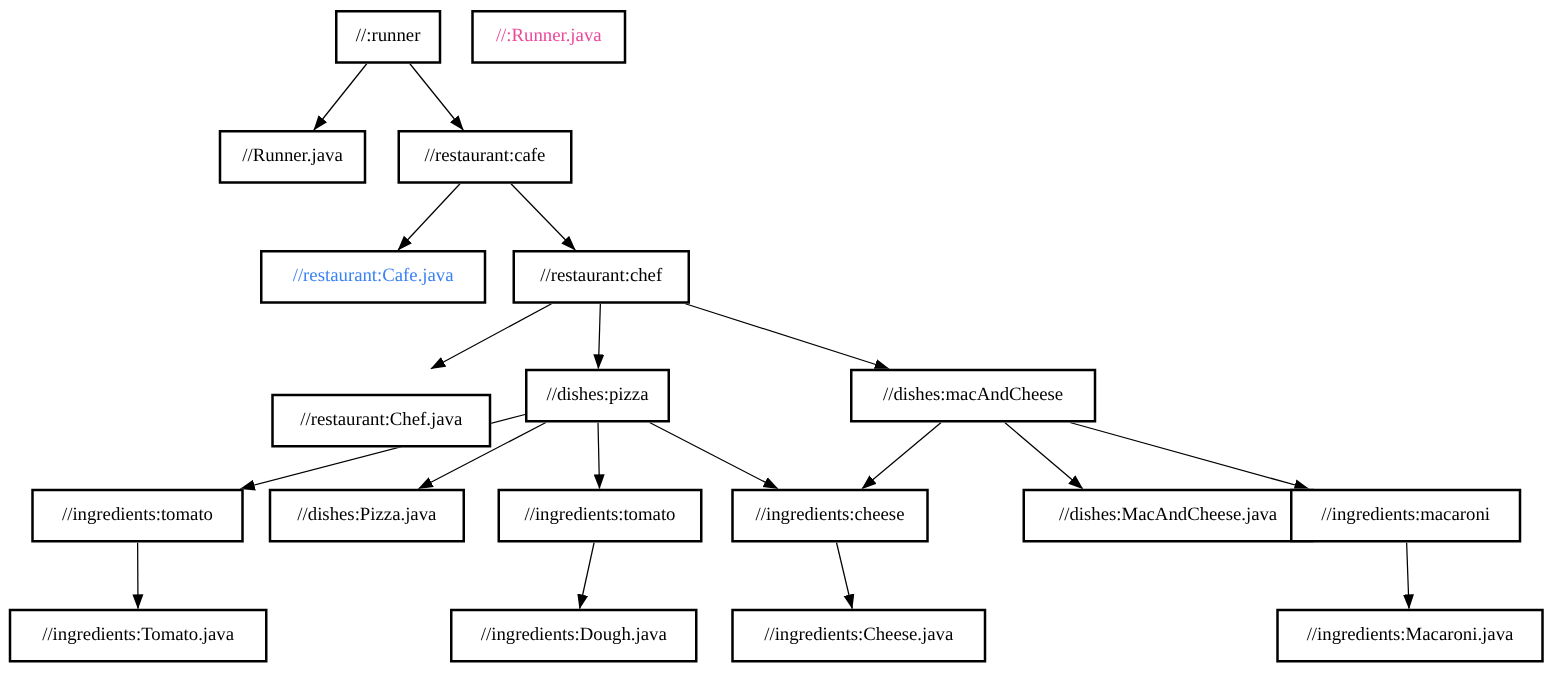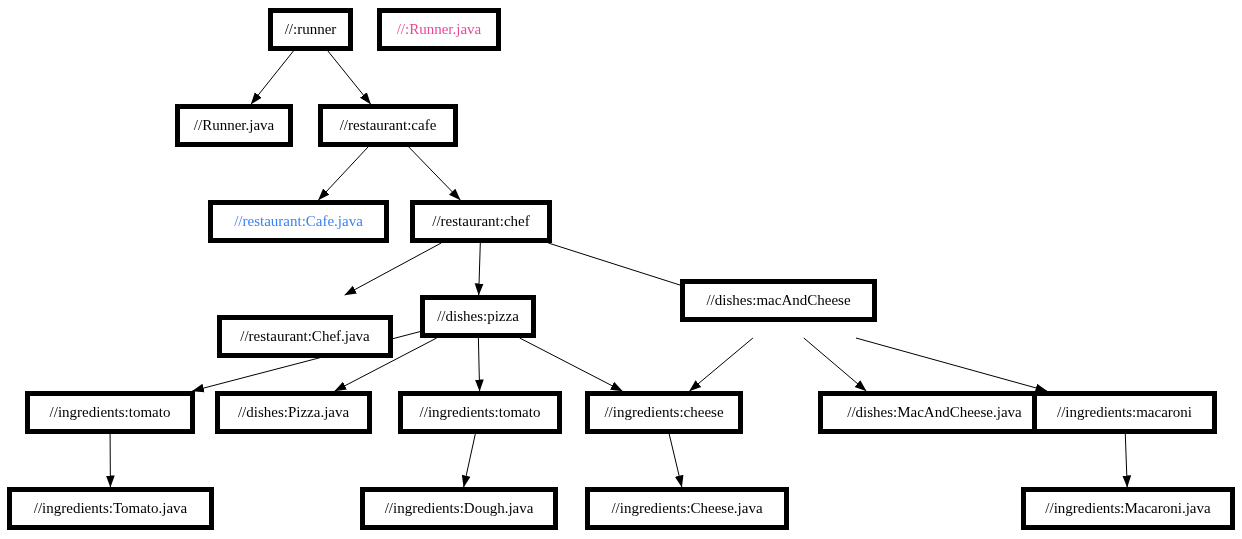--- a/index.html
+++ b/index.html
@@ -18,21 +18,21 @@
   .edge-layer {
     position: absolute;
     left: 0;
     top: 0;
     width: 1242px;
     height: 539px;
   }
   .node {
     position: absolute;
     box-sizing: border-box;
-    border: 5px solid #6d28d9;
+    border: 2px solid #6d28d9;
     background: #ffffff;
     display: flex;
     align-items: center;
     justify-content: center;
     font-size: 15px;
     line-height: 1;
     color: #000000;
     white-space: nowrap;
   }
 </style>
@@ -85,21 +85,21 @@
       </div>
       <div class="node" style="left: 410px; top: 200px; width: 142px; height: 43px; background: rgb(255, 255, 255); border-color: rgb(0, 0, 0);">
         <span style="color: rgb(0, 0, 0);">//restaurant:chef</span>
       </div>
       <div class="node" style="left: 217px; top: 295px; width: 176px; height: 43px; background: rgb(255, 255, 255); border-color: rgb(0, 0, 0); margin-top: 20px;">
         <span style="color: rgb(0, 0, 0);">//restaurant:Chef.java</span>
       </div>
       <div class="node" style="left: 420px; top: 295px; width: 116px; height: 43px; background: rgb(255, 255, 255); border-color: rgb(0, 0, 0);">
         <span style="color: rgb(0, 0, 0);">//dishes:pizza</span>
       </div>
-      <div class="node" style="left: 680px; top: 279px; width: 197px; height: 43px; background: rgb(255, 255, 255); border-color: rgb(0, 0, 0);">
+      <div class="node" style="left: 680px; top: 295px; width: 197px; height: 43px; background: rgb(255, 255, 255); border-color: rgb(0, 0, 0);">
         <span style="color: rgb(0, 0, 0);">//dishes:macAndCheese</span>
       </div>
       <div class="node" style="left: 25px; top: 391px; width: 170px; height: 43px; background: rgb(255, 255, 255); border-color: rgb(0, 0, 0);">
         <span style="color: rgb(0, 0, 0);">//ingredients:tomato</span>
       </div>
       <div class="node" style="left: 215px; top: 391px; width: 157px; height: 43px; background: rgb(255, 255, 255); border-color: rgb(0, 0, 0);">
         <span style="color: rgb(0, 0, 0);">//dishes:Pizza.java</span>
       </div>
       <div class="node" style="left: 398px; top: 391px; width: 164px; height: 43px; background: rgb(255, 255, 255); border-color: rgb(0, 0, 0);">
         <span style="color: rgb(0, 0, 0);">//ingredients:tomato</span>

